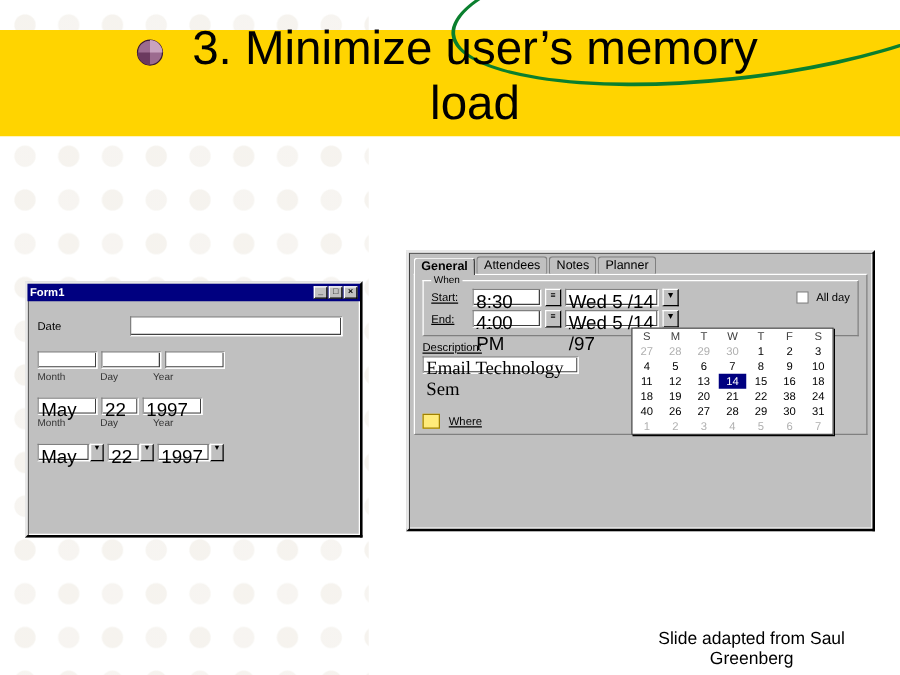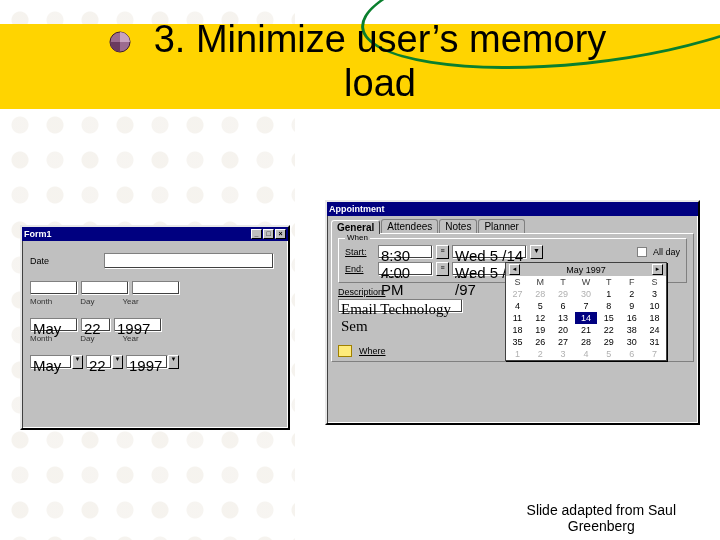--- a/index.html
+++ b/index.html
@@ -243,24 +243,20 @@
         <span class="combo">
           <span class="sunken">1997</span>
           <span class="spin">▼</span>
         </span>
       </div>
     </div>
   </div>
 </div>
 
 <div class="win" id="appt">
-  <div class="titlebar">
-    <span>Appointment</span>
-    <span></span>
-  </div>
   <div class="tabs">
     <div class="tab active">General</div>
     <div class="tab">Attendees</div>
     <div class="tab">Notes</div>
     <div class="tab">Planner</div>
   </div>
   <div class="panel">
     <div class="group startend">
       <span class="grouplabel">When</span>
       <div class="row" style="margin-bottom:3px;">
@@ -288,25 +284,20 @@
       <span class="sunken descinp">Email Technology Sem</span>
     </div>
     <div class="row" style="margin-top:32px;">
       <span class="whereicon"></span>
       <span class="label" style="text-decoration:underline;">Where</span>
     </div>
   </div>
 </div>
 
 <div id="picker">
-  <div class="hdr">
-    <span class="nav">◂</span>
-    <span>May 1997</span>
-    <span class="nav">▸</span>
-  </div>
   <table>
     <thead>
         <tr id="dowrow">
           <th>S</th>
           <th>M</th>
           <th>T</th>
           <th>W</th>
           <th>T</th>
           <th>F</th>
           <th>S</th>
@@ -343,21 +334,21 @@
         <tr>
           <td>18</td>
           <td>19</td>
           <td>20</td>
           <td>21</td>
           <td>22</td>
           <td>38</td>
           <td>24</td>
         </tr>
         <tr>
-          <td>35</td>
+          <td>40</td>
           <td>26</td>
           <td>27</td>
           <td>28</td>
           <td>29</td>
           <td>30</td>
           <td>31</td>
         </tr>
         <tr>
           <td class="dim">1</td>
           <td class="dim">2</td>

